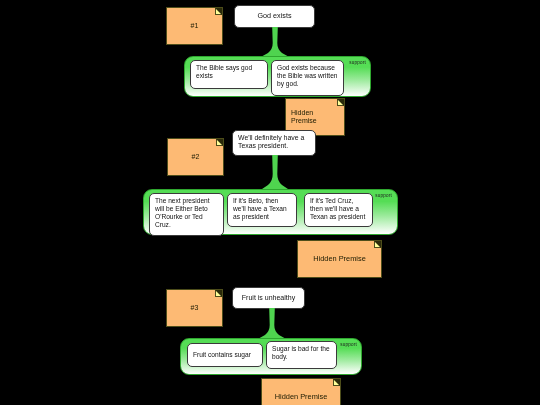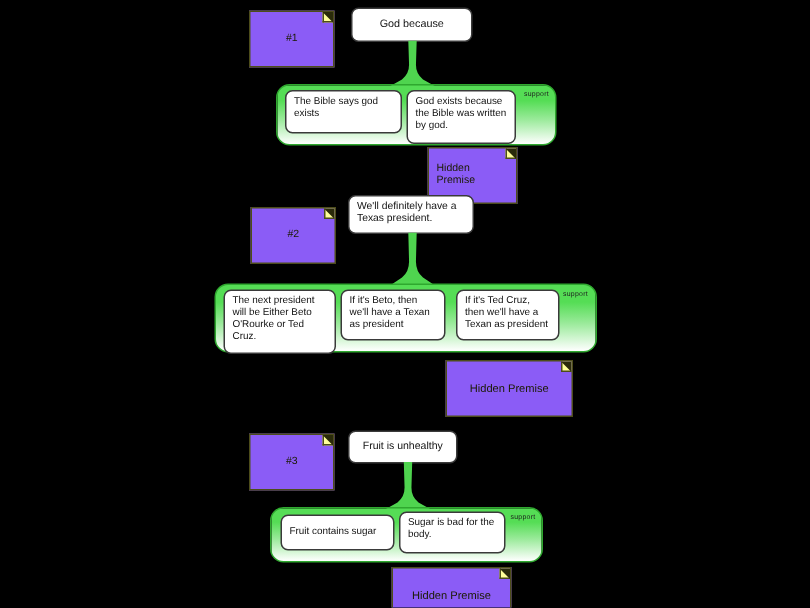--- a/index.html
+++ b/index.html
@@ -8,21 +8,21 @@
     background:#000000;
     font-family:"Liberation Sans","DejaVu Sans",sans-serif;
     overflow:hidden;
     position:relative;
   }
   .canvas{position:absolute;left:0;top:0;width:540px;height:405px;}
 
   
   .note{
     position:absolute;
-    background:#8b5cf6;
+    background:#fdba74;
     border:1px solid #4d4d1a;
     box-sizing:border-box;
     color:#1a1a00;
     display:flex;
     align-items:center;
     justify-content:center;
     text-align:center;
     line-height:1.15;
     padding:18px 4px;
   }
@@ -89,21 +89,21 @@
 <div class="canvas">
 
   <div>
 
     <div class="note" style="left:166px;top:7px;width:57px;height:18px;font-size:7px;">
       <span class="fold"></span>
       <span>#1</span>
     </div>
 
     <div class="claim center" style="left:234px;top:5px;width:81px;height:23px;font-size:7.2px;">
-      <span>God because</span>
+      <span>God exists</span>
     </div>
 
     <div class="connector" style="left:258px;top:27px;width:34px;height:31px;">
       <svg width="34" height="31" viewBox="0 0 34 31">
         <path d="M14.2 0 L19.8 0 L19.3 16 Q19.2 22 24 26 L33 31 L1 31 L10 26 Q14.8 22 14.7 16 Z" fill="#4fd44f"></path>
       </svg>
     </div>
 
     <div class="support-box" style="left:184px;top:56px;width:187px;height:41px;">
       <span class="support-label" style="right:4px;top:3px;">support</span>

